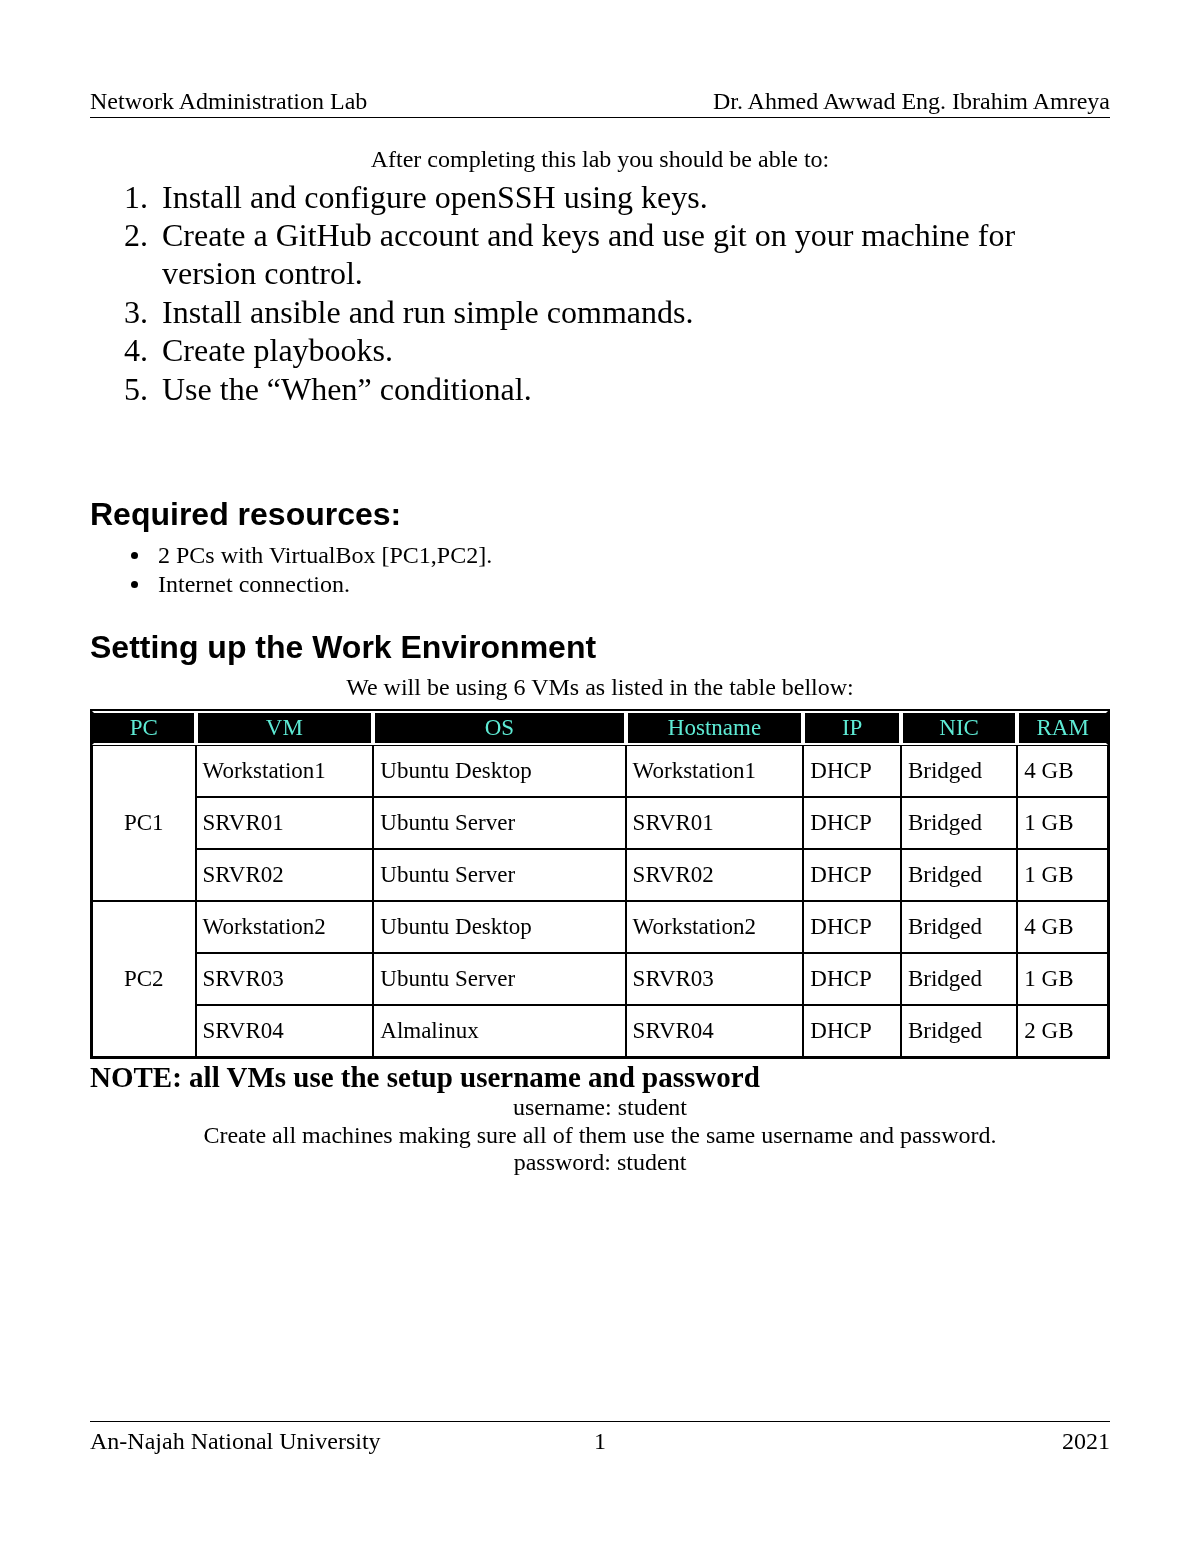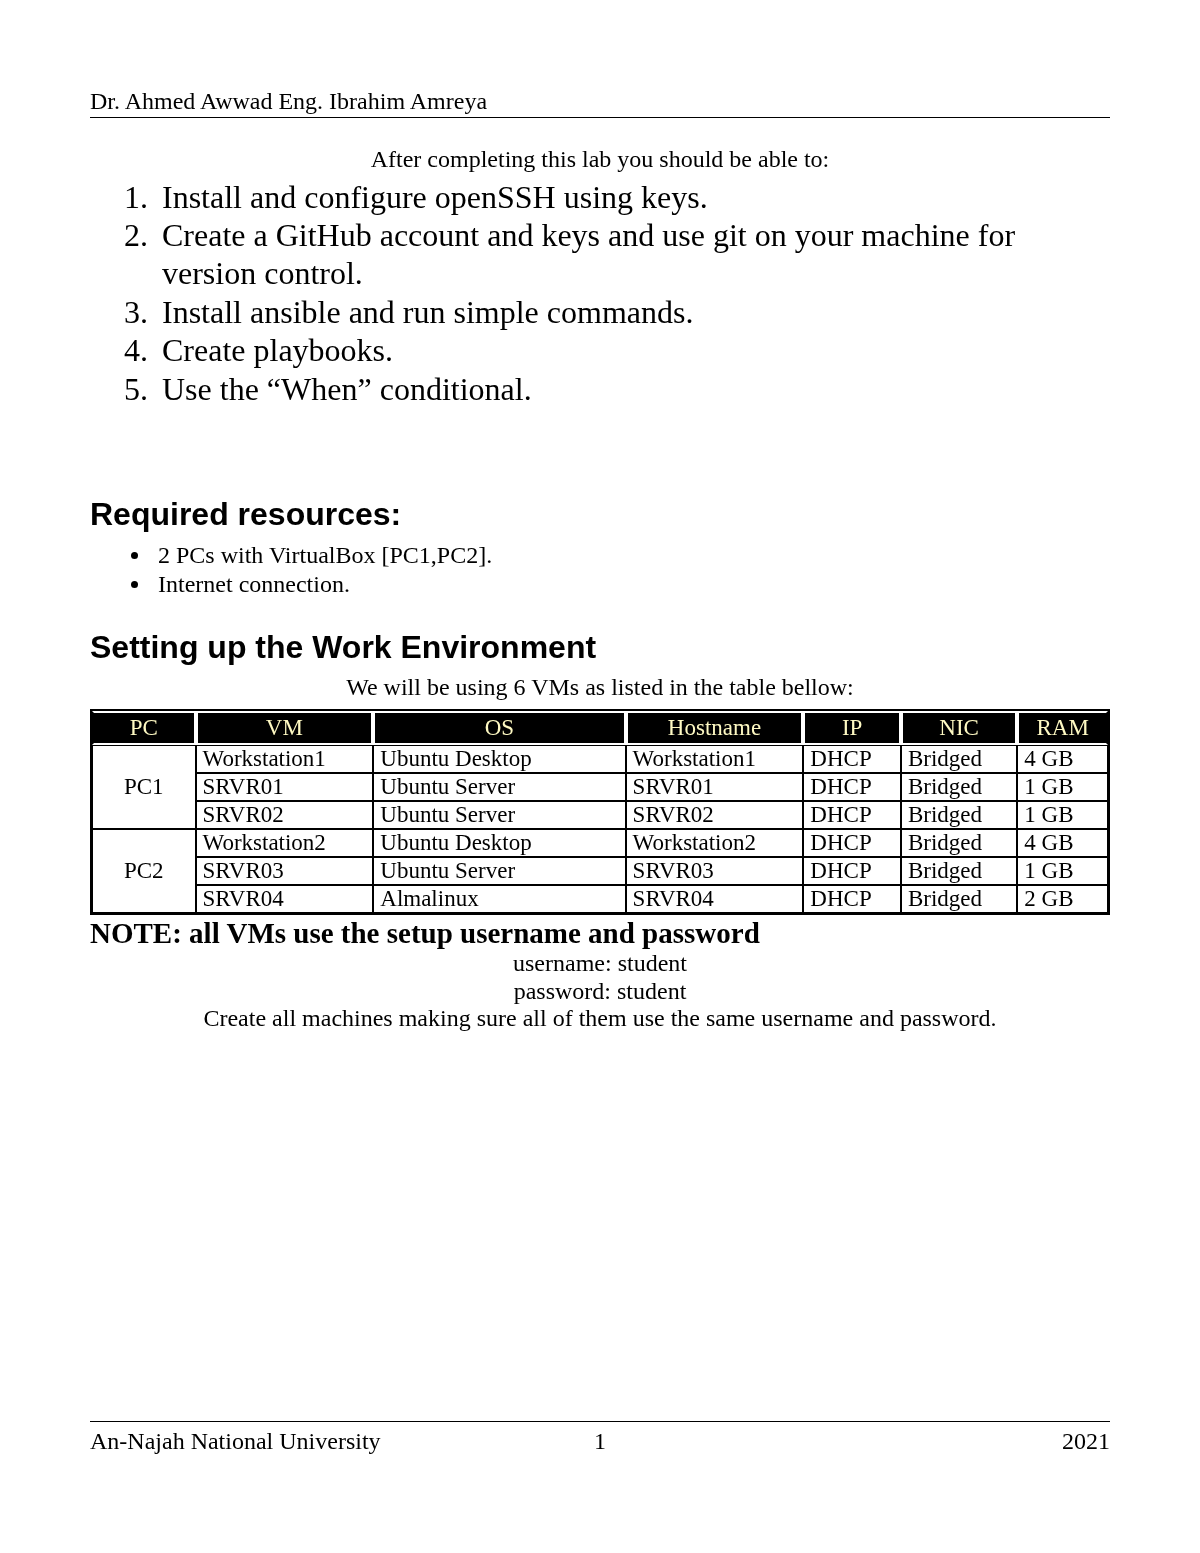--- a/index.html
+++ b/index.html
@@ -65,35 +65,35 @@
   table.vm-table {
     border-collapse: separate;
     border-spacing: 0;
     width: 100%;
     font-size: 23px;
     border: 2px solid #000;
     margin-top: 8px;
   }
   table.vm-table th {
     background: #000;
-    color: #fef9c3;
+    color: #5eead4;
     font-weight: normal;
     text-align: center;
     padding: 2px 6px;
     border: 2px solid #fff;
   }
   table.vm-table th:first-child {
     border-left: 2px solid #000;
   }
   table.vm-table th:last-child {
     border-right: 2px solid #000;
   }
   table.vm-table td {
     border: 1px solid #000;
-    padding: 0 6px;
+    padding: 12px 6px;
     vertical-align: middle;
   }
   table.vm-table td.pc-col {
     text-align: center;
   }
   .note-heading {
     font-weight: bold;
     font-size: 29px;
     margin: 2px 0 0 0;
   }
@@ -115,20 +115,21 @@
     right: 0;
     text-align: center;
   }
 </style>
 </head>
 <body>
 
 <div class="page">
 
   <div class="header-line">
+    <span>Network Administration Lab</span>
     <span>Dr. Ahmed Awwad  Eng. Ibrahim Amreya</span>
   </div>
 
 
   <p class="body">After completing this lab you should be able to:</p>
   <ol class="objectives">
     <li>Install and configure openSSH using keys.</li>
     <li>Create a GitHub account and keys and use git on your machine for version control.</li>
     <li>Install ansible and run simple commands.</li>
     <li>Create playbooks.</li>
@@ -216,22 +217,22 @@
         <td>SRVR04</td>
         <td>DHCP</td>
         <td>Bridged</td>
         <td>2 GB</td>
       </tr>
     </tbody>
   </table>
 
   <div class="note-heading">NOTE: all  VMs use the setup username and password</div>
   <p class="body" style="margin:0">username: student</p>
+  <p class="body" style="margin:0">Create all  machines making sure all of them use the same username and password.</p>
   <p class="body" style="margin:0">password: student</p>
-  <p class="body" style="margin:0">Create all  machines making sure all of them use the same username and password.</p>
 
   <div class="footer">
     <span>An-Najah National University</span>
     <span class="center">1</span>
     <span>2021</span>
   </div>
 
 </div>
 
 </body></html>

